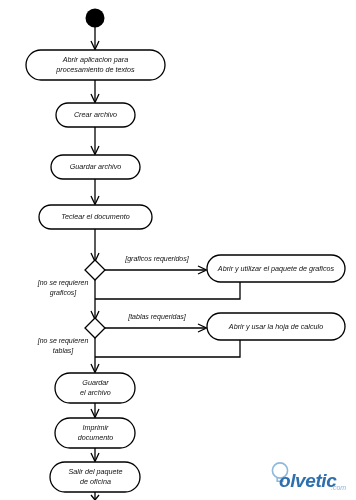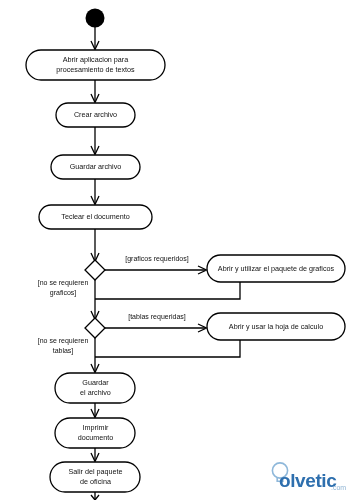--- a/index.html
+++ b/index.html
@@ -12,20 +12,21 @@
     height: 500px;
     overflow: hidden;
     font-family: "Liberation Sans", sans-serif;
     position: relative;
   }
   #diagram-root {
     position: absolute;
     top: 0; left: 0;
     width: 356px;
     height: 500px;
+    font-style: italic;
   }
   svg { display: block; }
   .node-shape {
     fill: #ffffff;
     stroke: #000000;
     stroke-width: 1.3;
   }
   .initial-node {
     fill: #000000;
     stroke: none;

